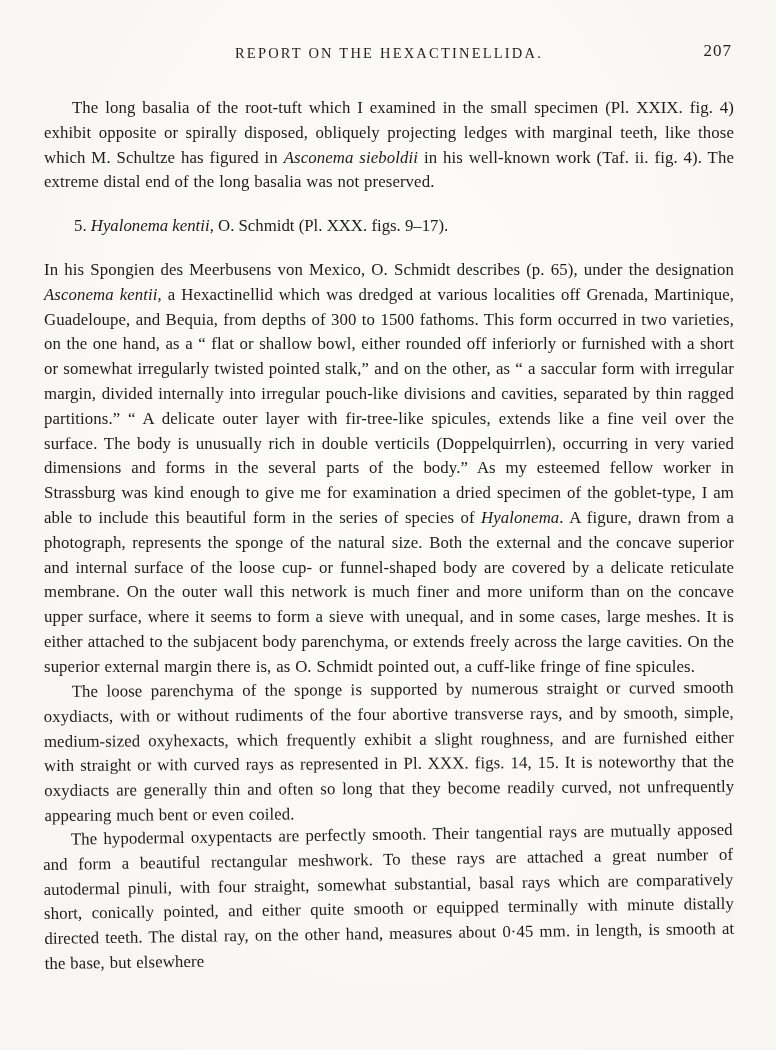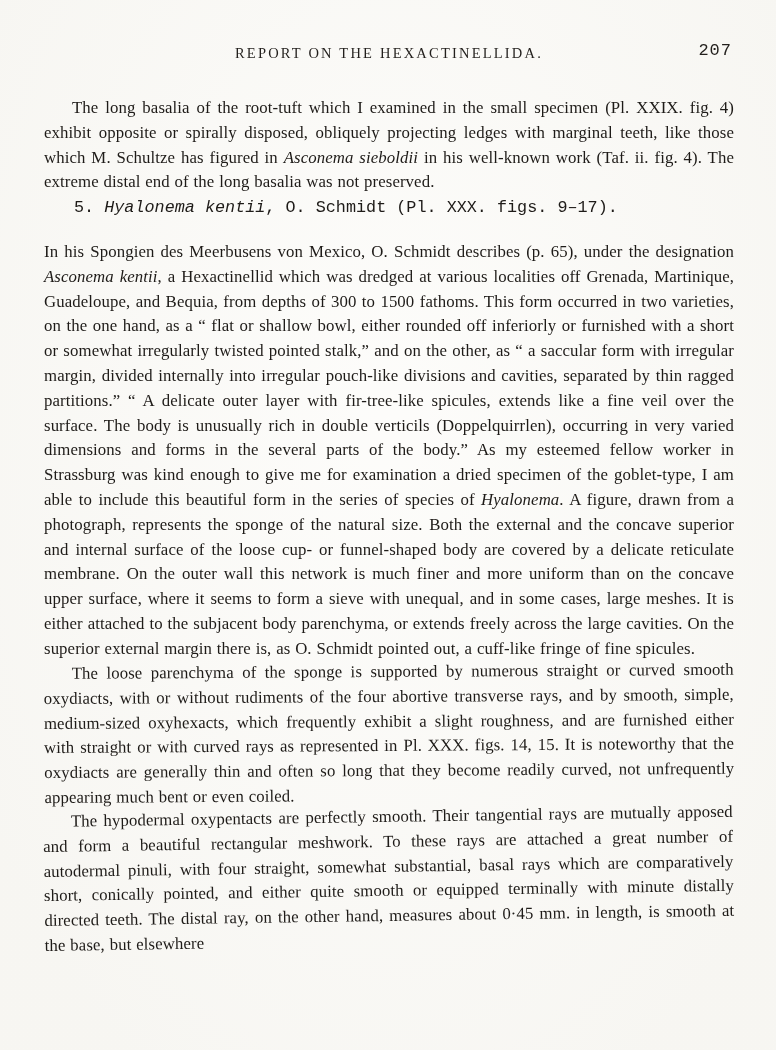--- a/index.html
+++ b/index.html
@@ -33,38 +33,36 @@
     color: #221f1c;
     text-align: center;
   }
   .page-number {
     position: absolute;
     right: 2px;
     top: -3px;
     font-size: 17px;
     letter-spacing: 1px;
     color: #221f1c;
-    font-family: Liberation Mono, monospace;
   }
   .para {
     font-size: 16.8px;
     line-height: 24.8px;
     text-align: justify;
     letter-spacing: 0.1px;
     word-spacing: 0.5px;
   }
   .indent { text-indent: 28px; }
   .noindent { text-indent: 0; }
   .section-heading {
     font-size: 16.8px;
     line-height: 24.8px;
-    margin: 1px 0 19px 0;
+    margin: 19px 0 19px 0;
     text-indent: 30px;
     text-align: left;
-    font-family: Liberation Mono, monospace;
   }
   .tilt-a {
     transform: rotate(-0.35deg);
     transform-origin: 0 50%;
   }
   .tilt-b {
     transform: rotate(-0.85deg);
     transform-origin: 0 60%;
   }
   em { font-style: italic; }

